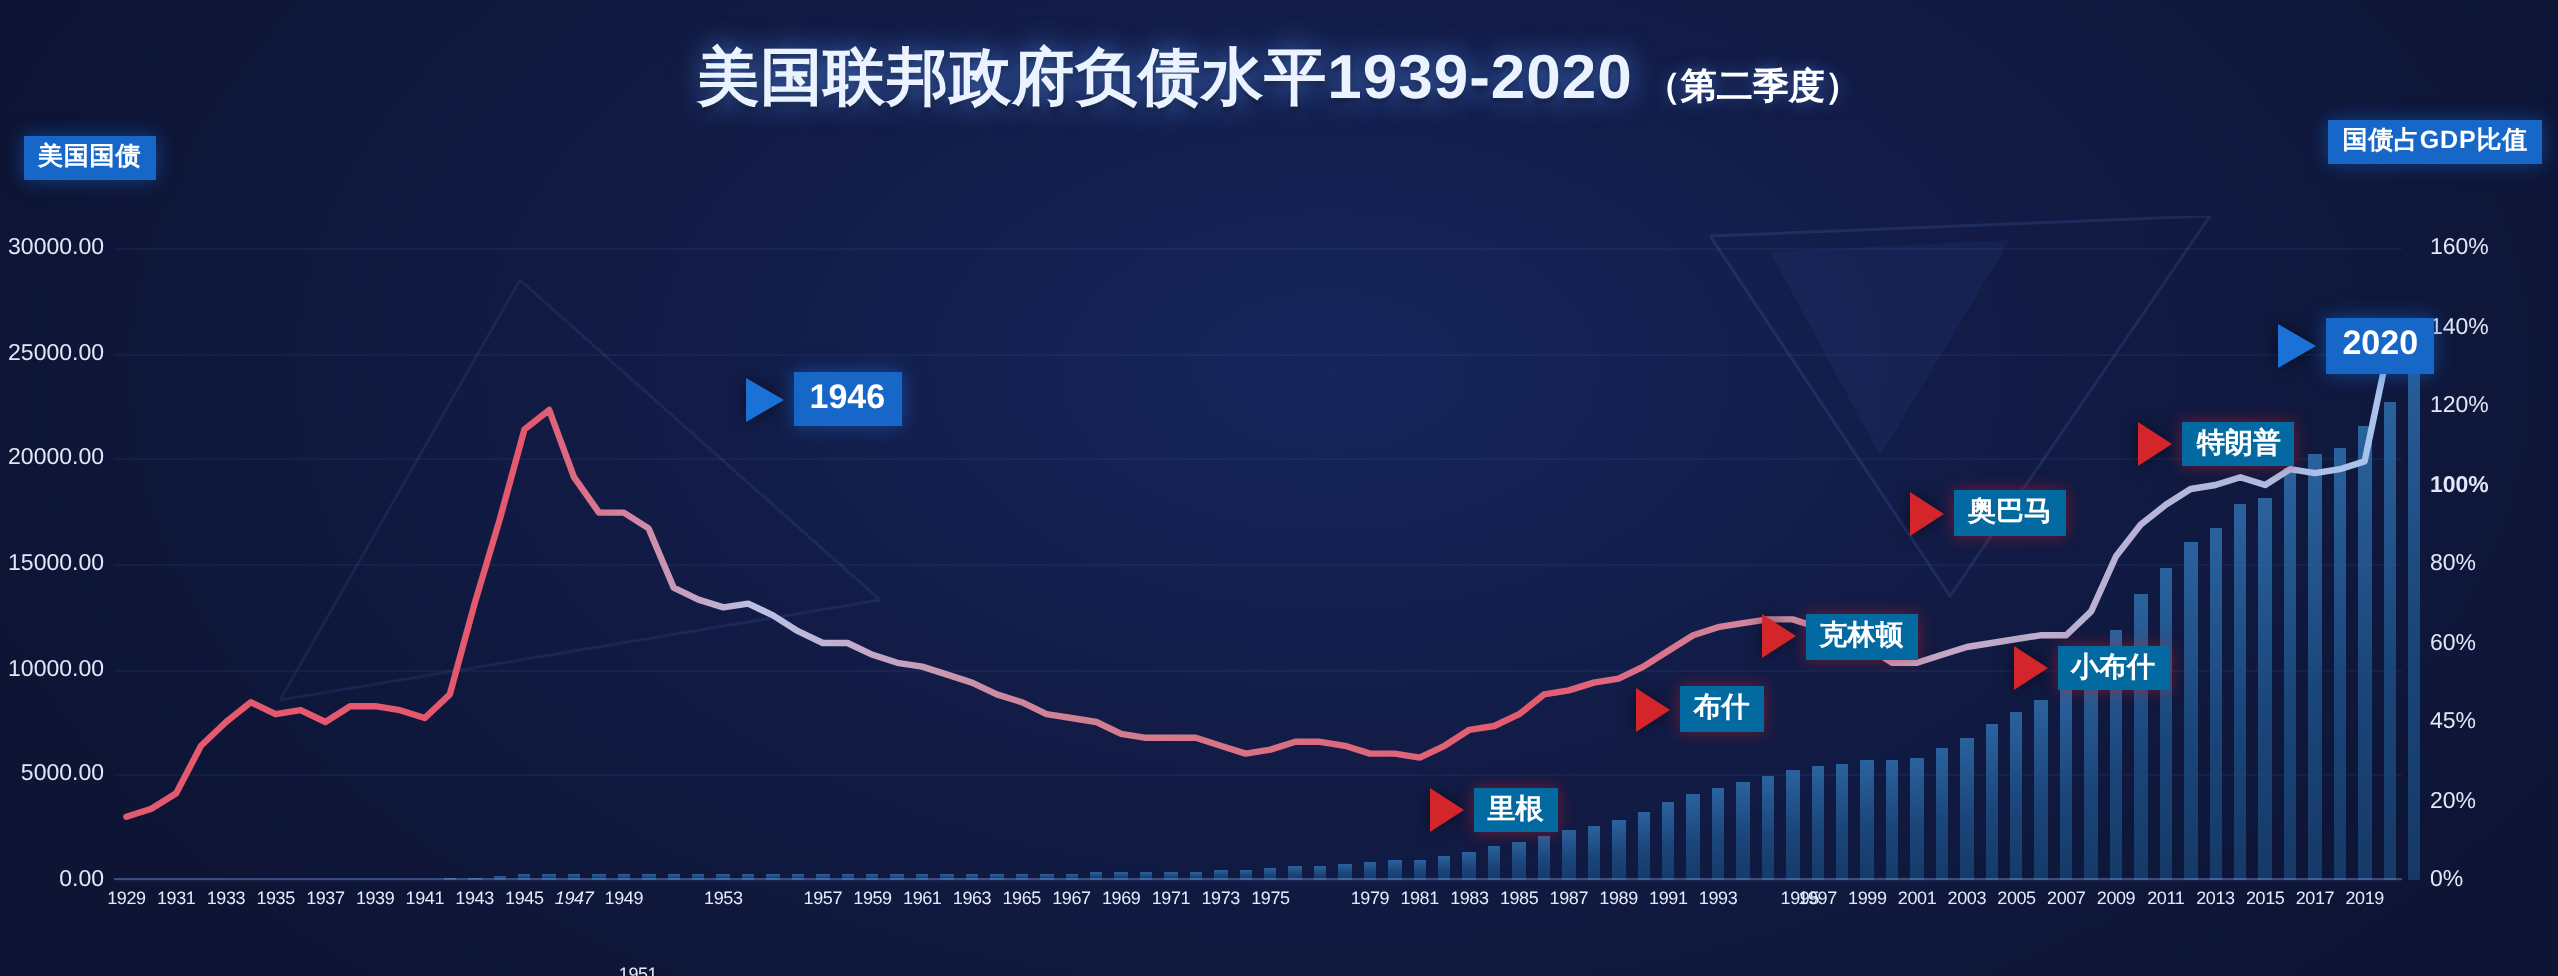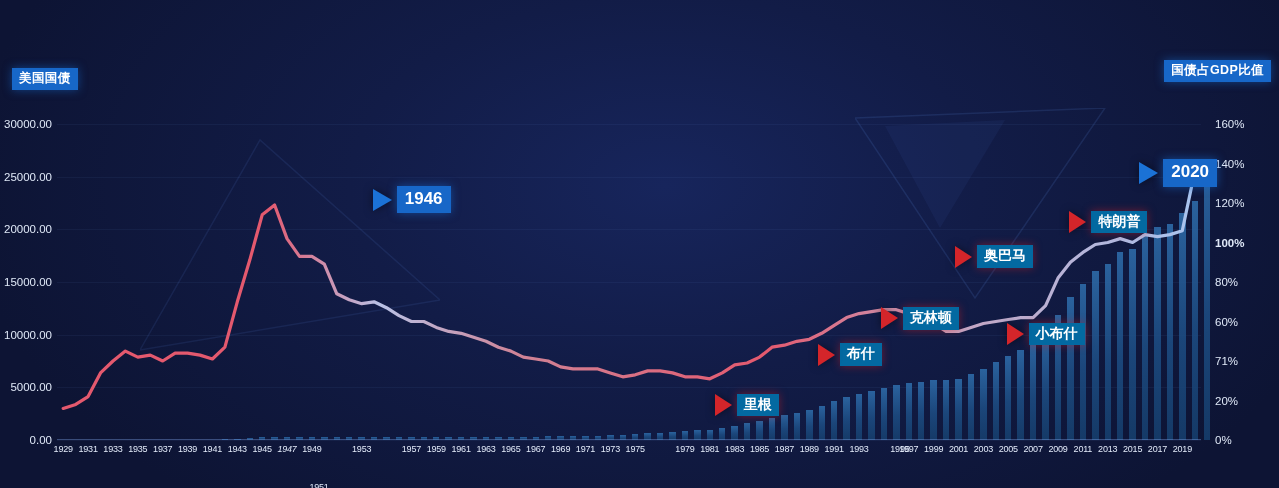--- a/index.html
+++ b/index.html
@@ -106,37 +106,40 @@
       <polygon points="0,230 120,20 300,180" fill="none" stroke="rgba(110,160,255,.10)" stroke-width="1.5"></polygon>
     </svg>
   </div>
   <div class="deco" style="left:855px;top:108px;">
     <svg width="260" height="200" viewBox="0 0 260 200">
       <polygon points="0,10 250,0 120,190" fill="none" stroke="rgba(110,160,255,.13)" stroke-width="1.5"></polygon>
       <polygon points="30,18 150,12 85,120" fill="rgba(80,130,230,.07)"></polygon>
     </svg>
   </div>
 
+  <div class="title-wrap">
+    <span class="title-main">美国联邦政府负债水平1939-2020</span><span class="title-sub">（第二季度）</span>
+  </div>
 
   <div class="chip" id="chip-left">美国国债</div>
   <div class="chip" id="chip-right">国债占GDP比值</div>
 
   <div class="ylab-left-col" id="ylabs-left">
       <div class="ylab" style="top: 316px;">0.00</div>
       <div class="ylab" style="top: 263.333px;">5000.00</div>
       <div class="ylab" style="top: 210.667px;">10000.00</div>
       <div class="ylab" style="top: 158px;">15000.00</div>
       <div class="ylab" style="top: 105.333px;">20000.00</div>
       <div class="ylab" style="top: 52.6667px;">25000.00</div>
       <div class="ylab" style="top: 0px;">30000.00</div>
     </div>
   <div class="ylab-right-col" id="ylabs-right">
       <div class="ylab" style="top: 316px;">0%</div>
       <div class="ylab" style="top: 276.5px;">20%</div>
-      <div class="ylab" style="top: 237px;">71%</div>
+      <div class="ylab" style="top: 237px;">45%</div>
       <div class="ylab" style="top: 197.5px;">60%</div>
       <div class="ylab" style="top: 158px;">80%</div>
       <div class="ylab" style="top: 118.5px; font-weight: bold;">100%</div>
       <div class="ylab" style="top: 79px;">120%</div>
       <div class="ylab" style="top: 39.5px;">140%</div>
       <div class="ylab" style="top: 0px;">160%</div>
     </div>
 
   <div class="plot" id="plot">
     <div id="grid">

